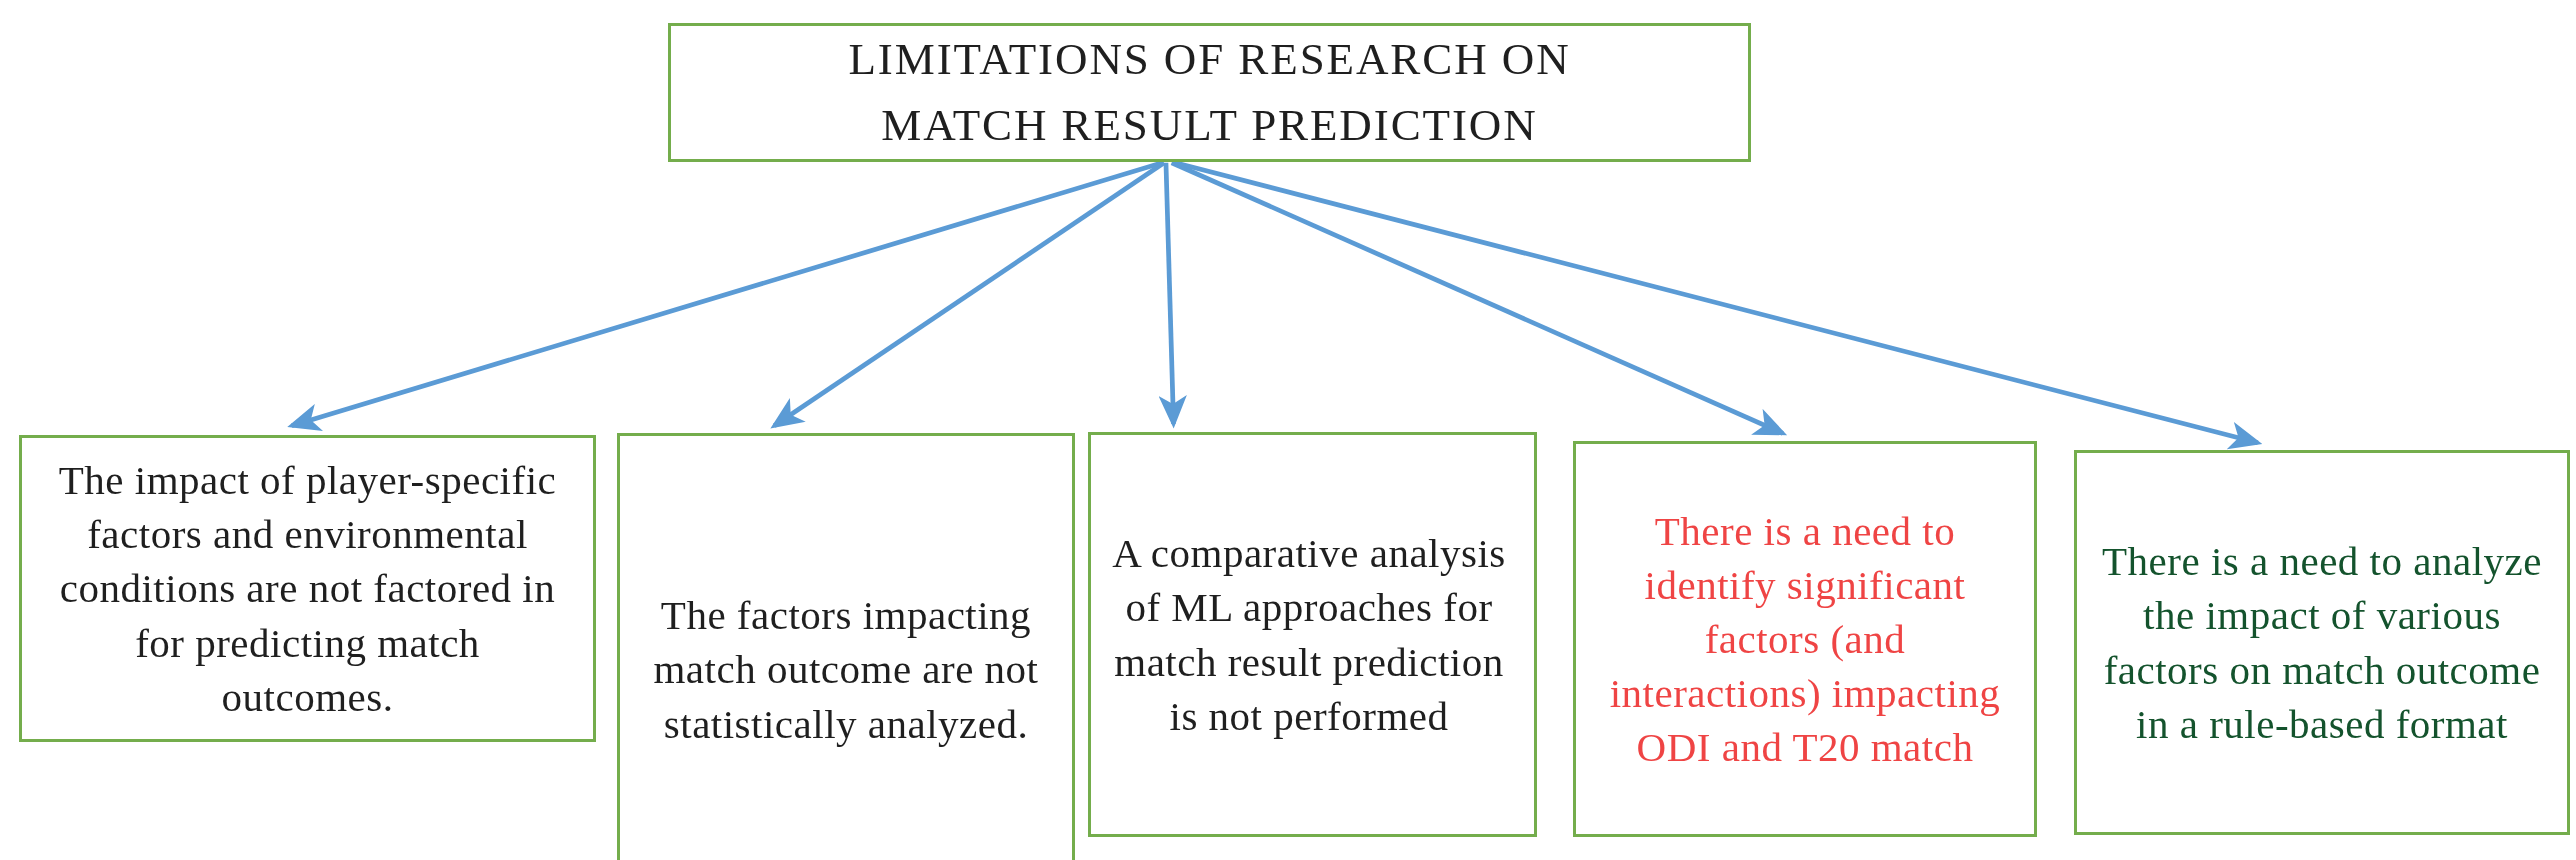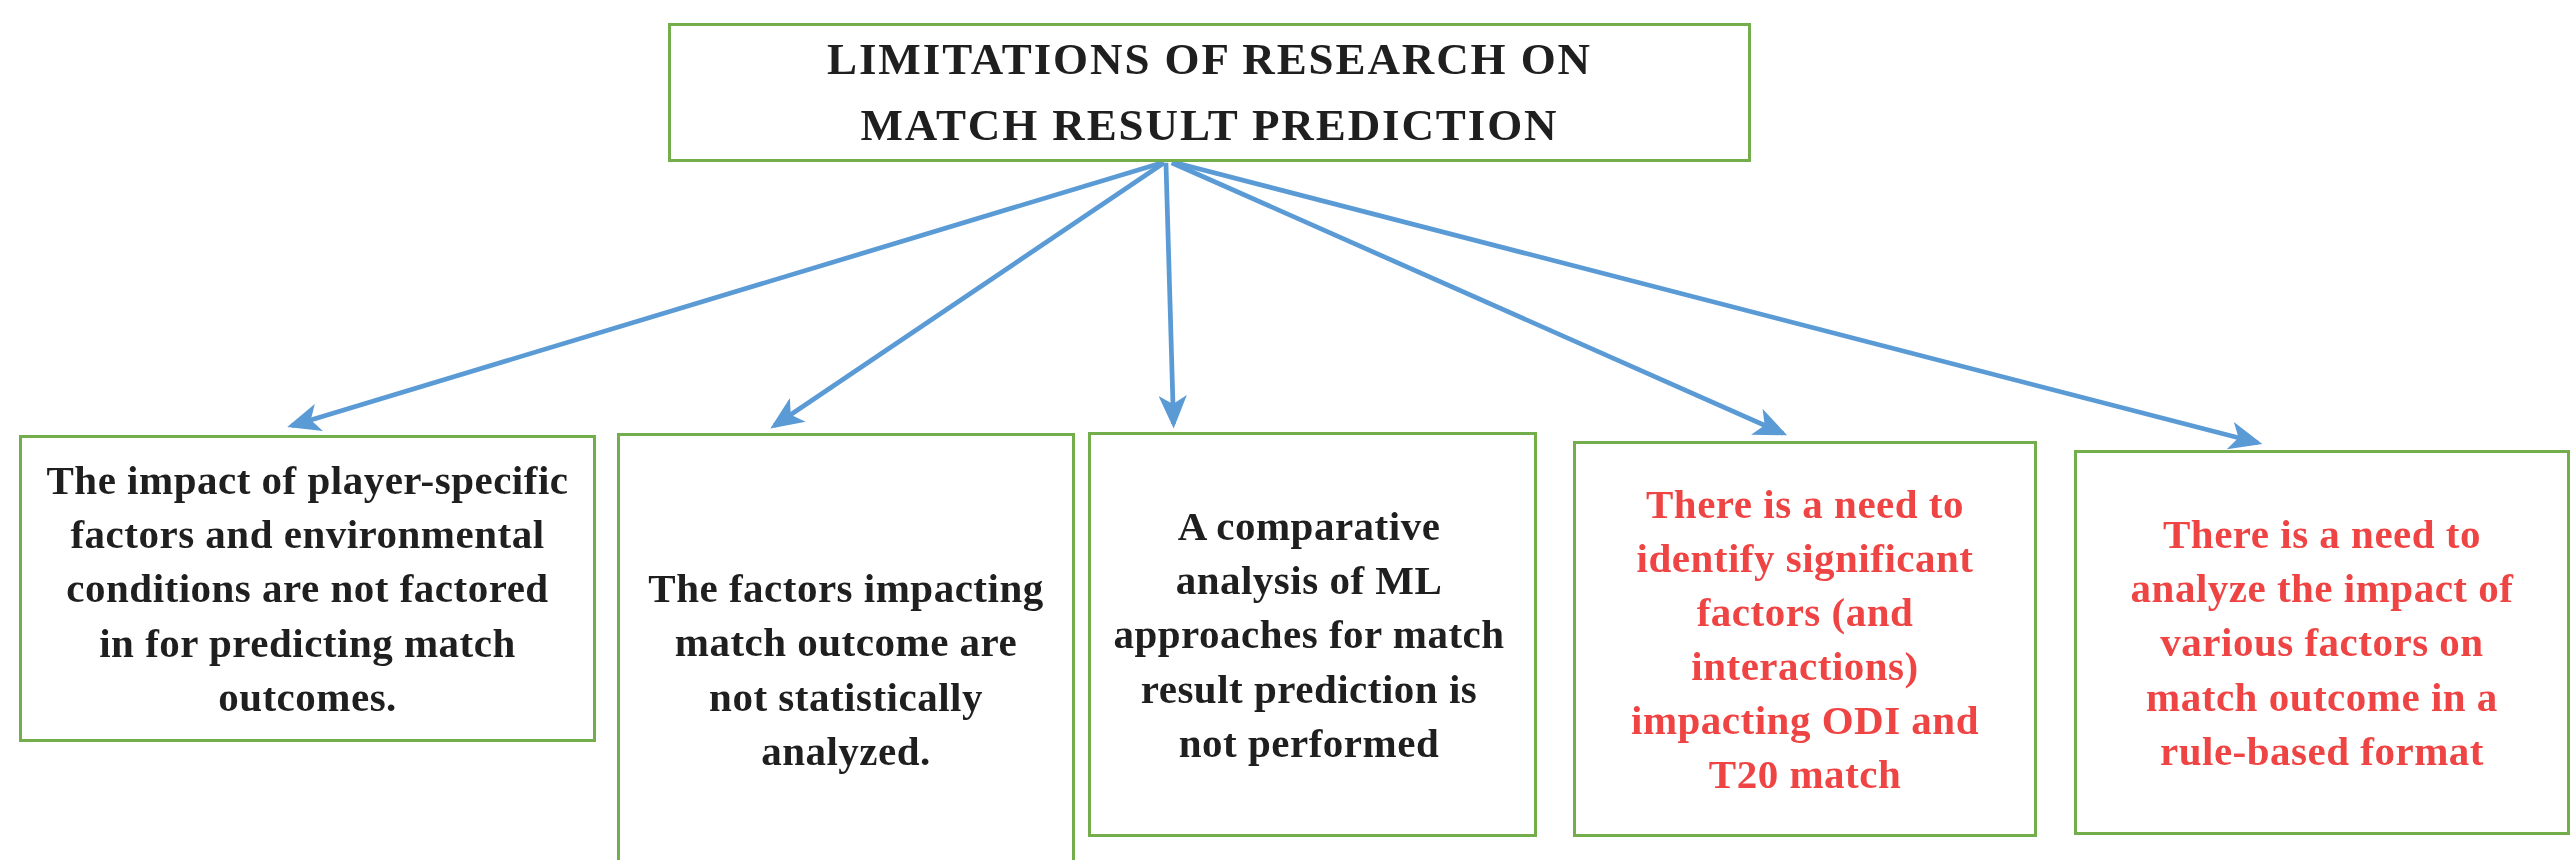--- a/index.html
+++ b/index.html
@@ -23,21 +23,21 @@
     background: #ffffff;
   }
   .node {
     position: absolute;
     border: 3.8px solid var(--border-green);
     background: #ffffff;
     display: flex;
     align-items: center;
     justify-content: flex-end;
     text-align: center;
-    font-weight: bold;
+    font-weight: normal;
   }
   .node .node-text {
     white-space: pre-line;
     width: 100%;
   }
   .title-box {
     left: 668px;
     top: 23px;
     width: 1083px;
     height: 139px;
@@ -107,17 +107,17 @@
 
   <div class="node leaf box-3">
     <div class="node-text" style="color: rgb(31, 31, 31);">A comparative analysis of ML approaches for match result prediction is not performed</div>
   </div>
 
   <div class="node leaf box-4">
     <div class="node-text" style="color: #ef4444;">There is a need to identify significant factors (and interactions) impacting ODI and T20 match</div>
   </div>
 
   <div class="node leaf box-5">
-    <div class="node-text" style="color: #ef4444;">There is a need to analyze the impact of various factors on match outcome in a rule-based format</div>
+    <div class="node-text" style="color: #14532d;">There is a need to analyze the impact of various factors on match outcome in a rule-based format</div>
   </div>
 
 </div>
 
 
 </body></html>

